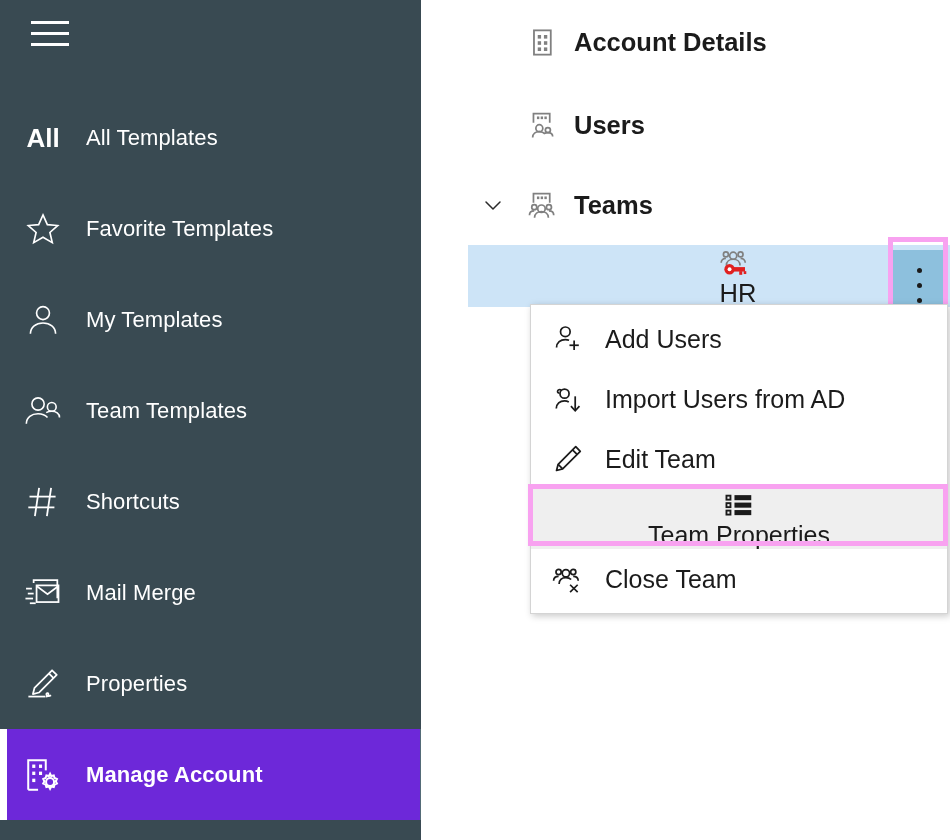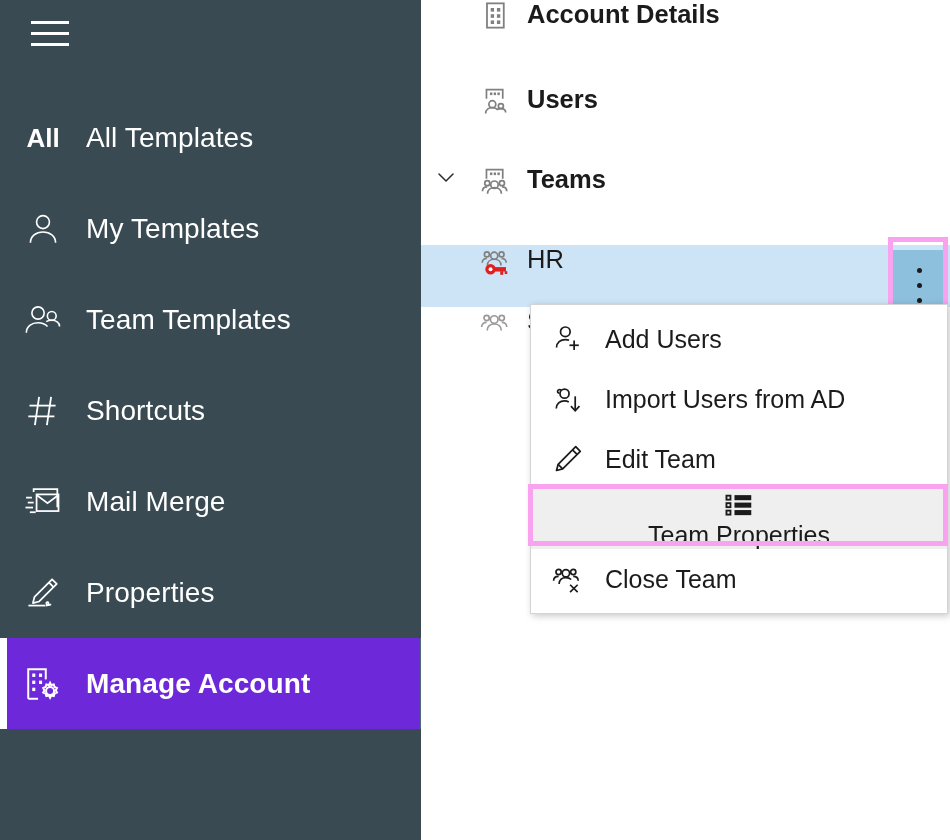--- a/index.html
+++ b/index.html
@@ -79,21 +79,21 @@
     height: 91px;
     display: flex;
     align-items: center;
     justify-content: center;
     color: #ffffff;
   }
   .nav-item .nav-ico svg { display: block; }
 
   .nav-item .nav-label {
     color: #ffffff;
-    font-size: 28px;
+    font-size: 22px;
     font-weight: 400;
     letter-spacing: 0.1px;
     white-space: nowrap;
   }
 
   .nav-item .all-glyph {
     font-size: 26px;
     font-weight: 700;
     color: #ffffff;
     line-height: 1;
@@ -138,24 +138,25 @@
   .tree {
     position: absolute;
     left: 0;
     top: 0;
     width: 529px;
   }
 
   .tree-row {
     position: relative;
     display: flex;
-    align-items: flex-start;
+    align-items: center;
     height: 80px;
     box-sizing: border-box;
     cursor: pointer;
+    margin-left: 47px;
   }
 
   .tree-row .chev {
     width: 50px;
     min-width: 50px;
     display: flex;
     align-items: center;
     justify-content: center;
     color: #2b2b2b;
   }
@@ -170,21 +171,21 @@
   }
 
   .tree-row .t-label {
     font-size: 25.5px;
     color: #1b1b1b;
     font-weight: 600;
     white-space: nowrap;
     padding-left: 8px;
   }
 
-  .tree-row.indent { padding-left: 50px; }
+  .tree-row.indent { padding-left: 50px; flex-direction: column; }
   .tree-row.indent .t-label { font-weight: 400; }
 
   .tree-row.selected {
     background: #cde4f7;
   }
 
   
   .dots-btn {
     position: absolute;
     right: 3px;
@@ -285,20 +286,28 @@
 
     <div class="nav">
 
       <div class="nav-item">
         <div class="nav-ico">
           <span class="all-glyph">All</span>
         </div>
         <div class="nav-label">All Templates</div>
       </div>
 
+      <div class="nav-item">
+        <div class="nav-ico">
+          <svg width="36" height="36" viewBox="0 0 24 24" fill="none" stroke="currentColor" stroke-width="1.1">
+            <polygon points="12,2.6 14.9,9.1 21.8,9.7 16.6,14.3 18.2,21.1 12,17.5 5.8,21.1 7.4,14.3 2.2,9.7 9.1,9.1"></polygon>
+          </svg>
+        </div>
+        <div class="nav-label">Favorite Templates</div>
+      </div>
 
       <div class="nav-item">
         <div class="nav-ico">
           <svg width="36" height="36" viewBox="0 0 24 24" fill="none" stroke="currentColor" stroke-width="1.1">
             <circle cx="12" cy="7.4" r="4.3"></circle>
             <path d="M3.6 21.2c0-4.6 3.8-7.2 8.4-7.2s8.4 2.6 8.4 7.2"></path>
           </svg>
         </div>
         <div class="nav-label">My Templates</div>
       </div>

